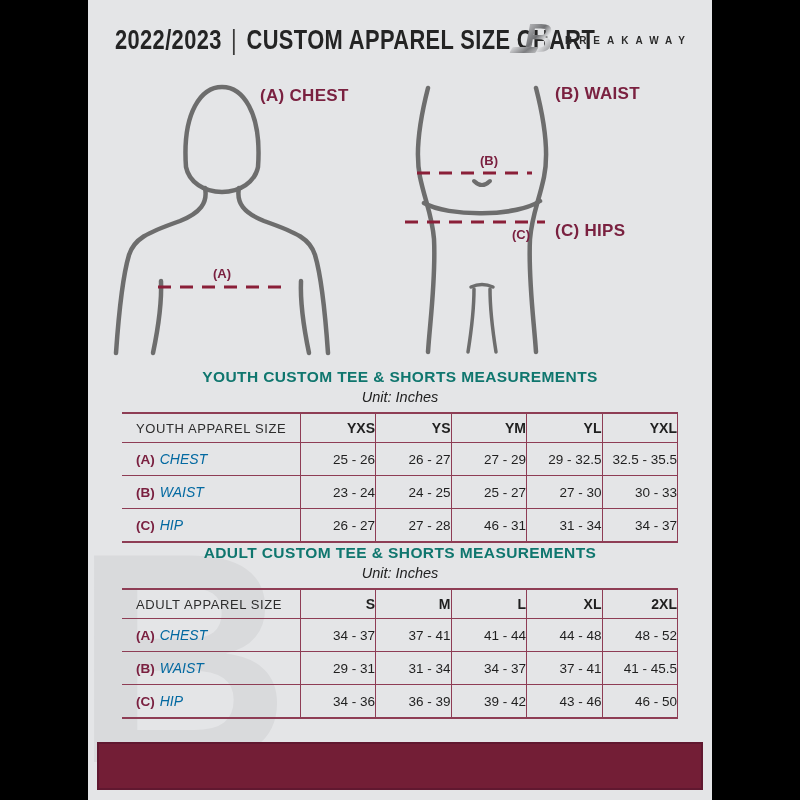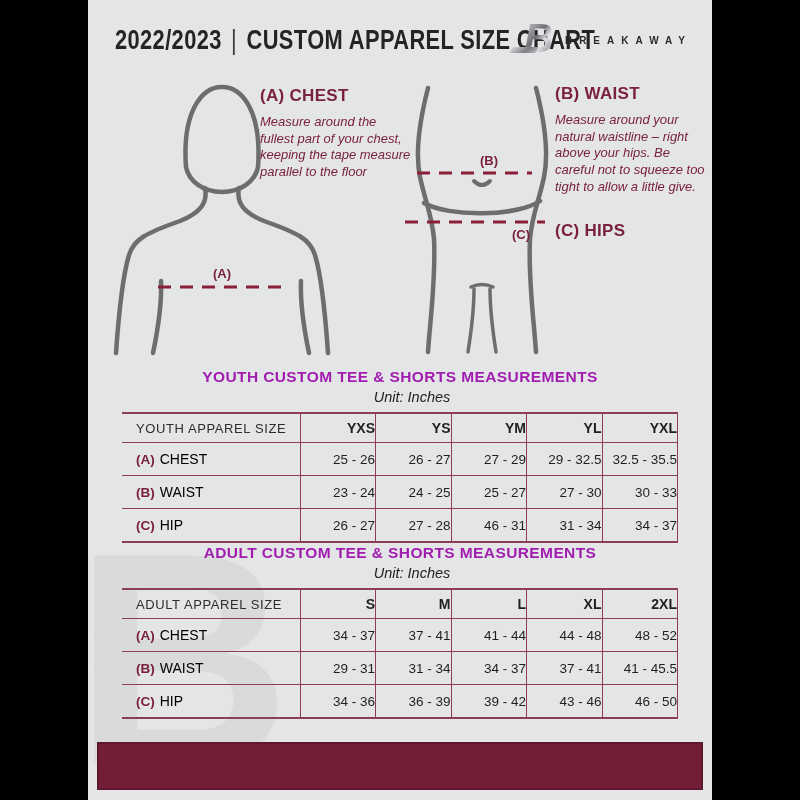--- a/index.html
+++ b/index.html
@@ -38,24 +38,24 @@
   .fig-label{
     position:absolute;width:40px;text-align:center;
     font-size:13px;font-weight:700;color:#7a2040;
   }
   .instr{position:absolute;color:#7a2140;}
   .instr h3{margin:0 0 8px 0;font-size:17px;font-weight:700;letter-spacing:.3px;}
   .instr p{margin:0;font-size:13px;font-style:italic;line-height:1.28;font-weight:500;}
   
   .sec-title{
     position:absolute;left:0;width:624px;text-align:center;
-    font-size:15.5px;font-weight:700;color:#a21caf;letter-spacing:.4px;
+    font-size:15.5px;font-weight:700;color:#0f766e;letter-spacing:.4px;
   }
   .sec-unit{
-    position:absolute;left:12px;width:624px;text-align:center;
+    position:absolute;left:0;width:624px;text-align:center;
     font-size:14.5px;font-style:italic;color:#222;
   }
   table.size-table{
     position:absolute;left:34px;width:556px;border-collapse:collapse;
     background:transparent;table-layout:fixed;
   }
   .size-table th,.size-table td{
     padding:0;text-align:right;vertical-align:middle;color:#1f1f1f;
     border-left:1.5px solid #8e3d55;
   }
@@ -63,21 +63,21 @@
   .size-table td{height:32px;font-size:13.5px;font-weight:400;}
   .size-table th.label-col,.size-table td.label-col{
     border-left:none;text-align:left;padding-left:14px;
   }
   .size-table th.label-col{font-weight:400;font-size:13px;letter-spacing:.6px;color:#2d2d2d;}
   .size-table thead tr{border-top:2.5px solid #8e3d55;border-bottom:1.5px solid #8e3d55;}
   .size-table tbody tr{border-bottom:1.5px solid #8e3d55;}
   .size-table tbody tr:last-child{border-bottom:2.5px solid #8e3d55;}
   .size-table th:last-child,.size-table td:last-child{border-right:1.5px solid #8e3d55;}
   .mprefix{font-weight:700;color:#7a2040;margin-right:5px;}
-  .row-label{font-size:14px;color:#000000;}
+  .row-label{font-size:14px;color:#0369a1;font-style:italic;}
   
   .watermark{
     position:absolute;left:-14px;top:508px;z-index:0;
     font-size:300px;line-height:1;font-weight:700;color:#d9dadc;
     pointer-events:none;
   }
   .content-layer{position:absolute;inset:0;z-index:1;}
   .footer-bar{
     position:absolute;left:9px;top:742px;width:602px;height:44px;
     background:#731e36;border:2px solid #601830;z-index:2;
@@ -127,25 +127,23 @@
           <line x1="317" y1="147" x2="457" y2="147"></line>
         </g>
       </svg>
 
       <div class="fig-label" style="left:114px;top:191px;">(A)</div>
       <div class="fig-label" style="left:381px;top:78px;">(B)</div>
       <div class="fig-label" style="left:413px;top:152px;">(C)</div>
 
       <div class="instr" style="left:172px;top:11px;width:152px;">
         <h3>(A) CHEST</h3>
-        <p>Measure around the fullest part of your chest, keeping the tape measure parallel to the floor</p>
       </div>
       <div class="instr" style="left:467px;top:9px;width:152px;">
         <h3>(B) WAIST</h3>
-        <p>Measure around your natural waistline – right above your hips. Be careful not to squeeze too tight to allow a little give.</p>
       </div>
       <div class="instr" style="left:467px;top:146px;width:158px;">
         <h3>(C) HIPS</h3>
       </div>
     </div>
 
     <div class="sec-title" style="top:368px;">YOUTH CUSTOM TEE &amp; SHORTS MEASUREMENTS</div>
     <div class="sec-unit" style="top:389px;">Unit: Inches</div>
 
     <table class="size-table" style="top:412px;">

